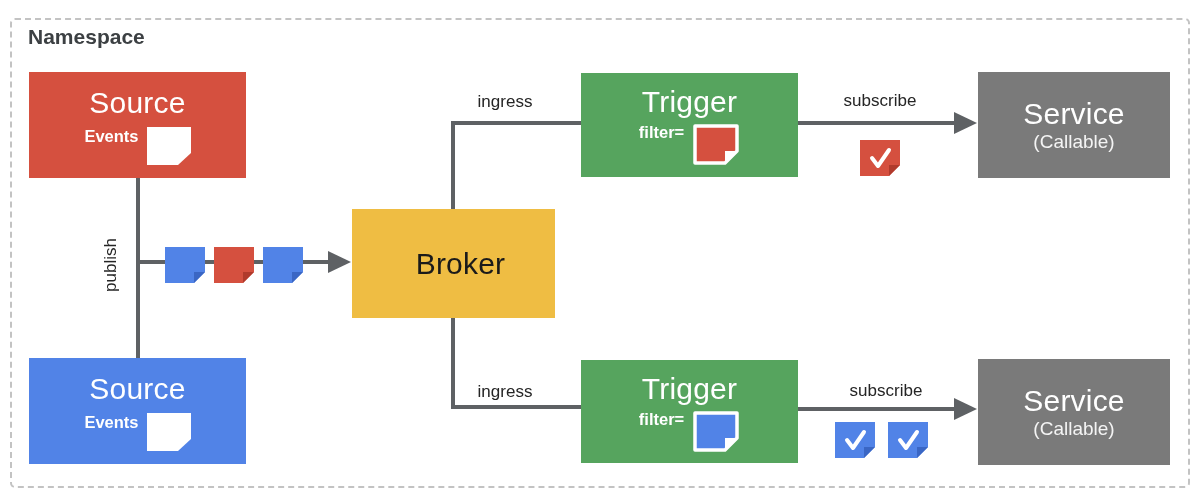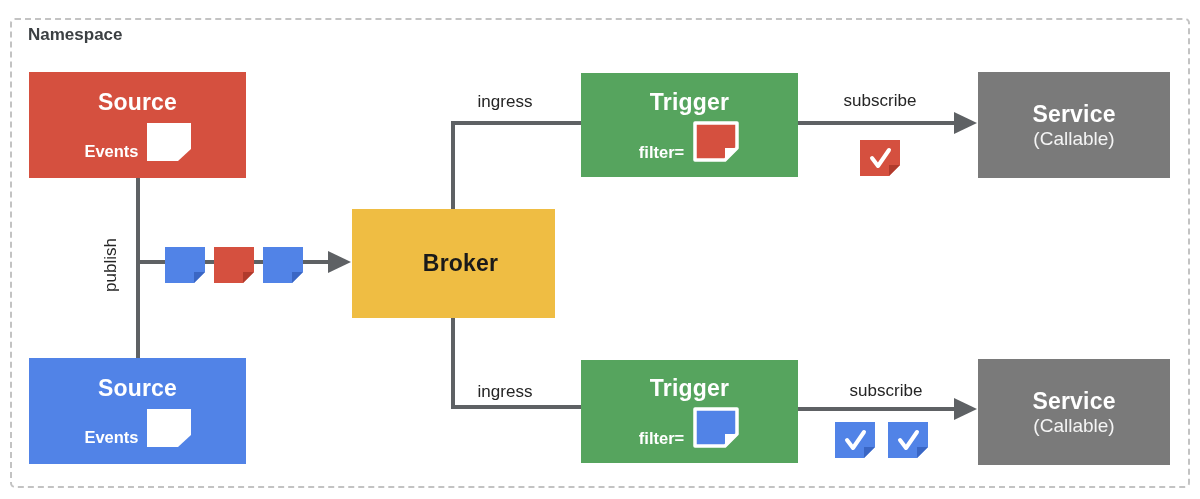--- a/index.html
+++ b/index.html
@@ -15,40 +15,40 @@
   .boundary {
     position: absolute;
     left: 10px; top: 18px;
     width: 1180px; height: 470px;
     border: 2px dashed #c3c3c3;
     border-radius: 5px;
   }
   .namespace-label {
     position: absolute;
     left: 28px; top: 25px;
-    font-size: 17px;
+    font-size: 21px;
     font-weight: bold;
     color: #3c4043;
   }
   .node {
     position: absolute;
     display: flex;
     flex-direction: column;
     align-items: center;
     justify-content: center;
   }
   .node .title {
-    font-size: 23px;
-    font-weight: bold;
+    font-size: 30px;
+    font-weight: normal;
     color: #ffffff;
     letter-spacing: 0.2px;
   }
   .node .row {
     display: flex;
-    align-items: flex-end;
+    align-items: flex-start;
     gap: 8px;
     margin-top: 7px;
   }
   .node .row .sublabel {
     font-size: 16.5px;
     font-weight: bold;
     color: #ffffff;
   }
   .src-top    { left: 29px;  top: 72px;  width: 217px; height: 106px; }
   .src-bottom { left: 29px;  top: 358px; width: 217px; height: 106px; }

